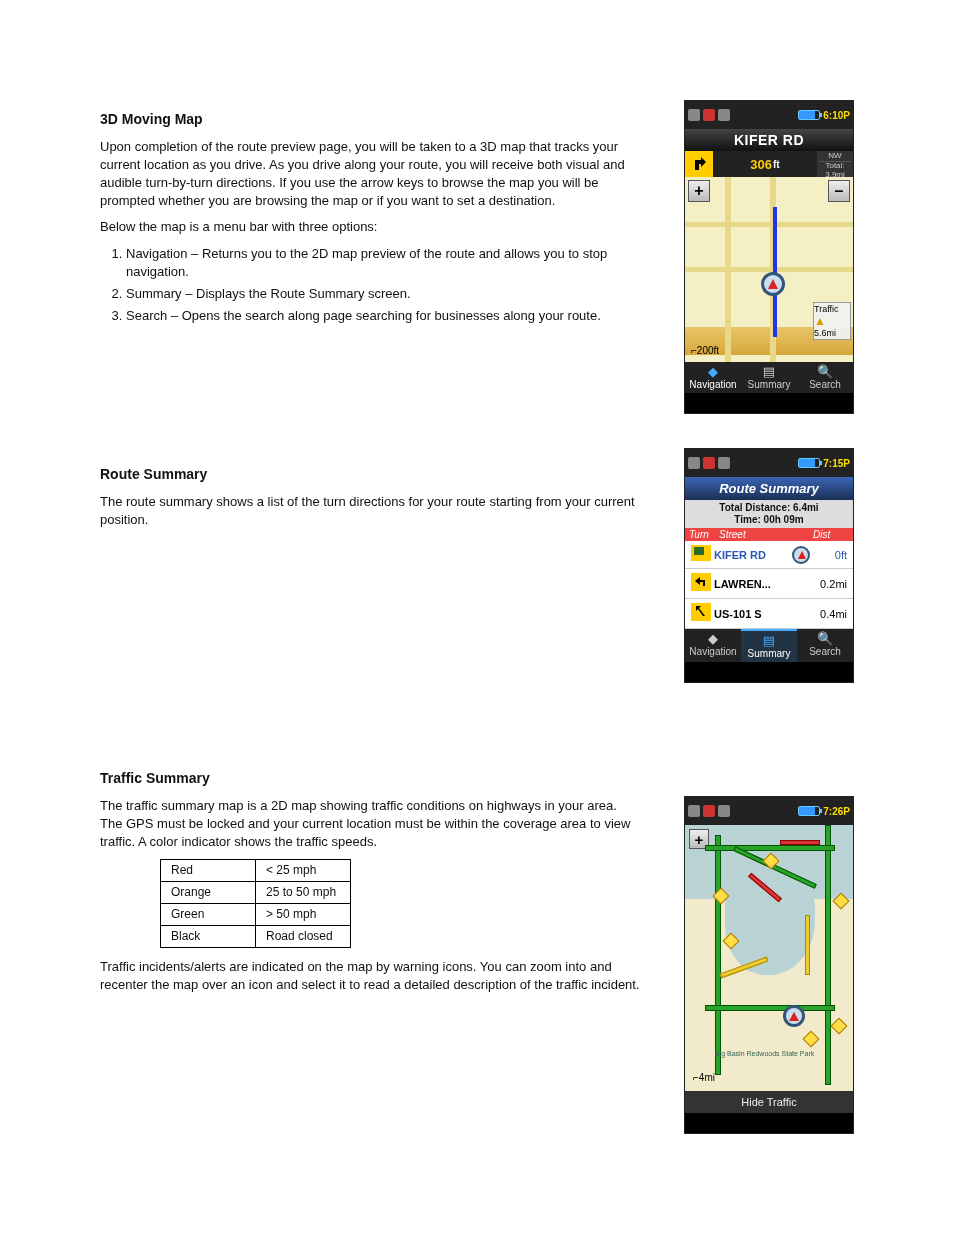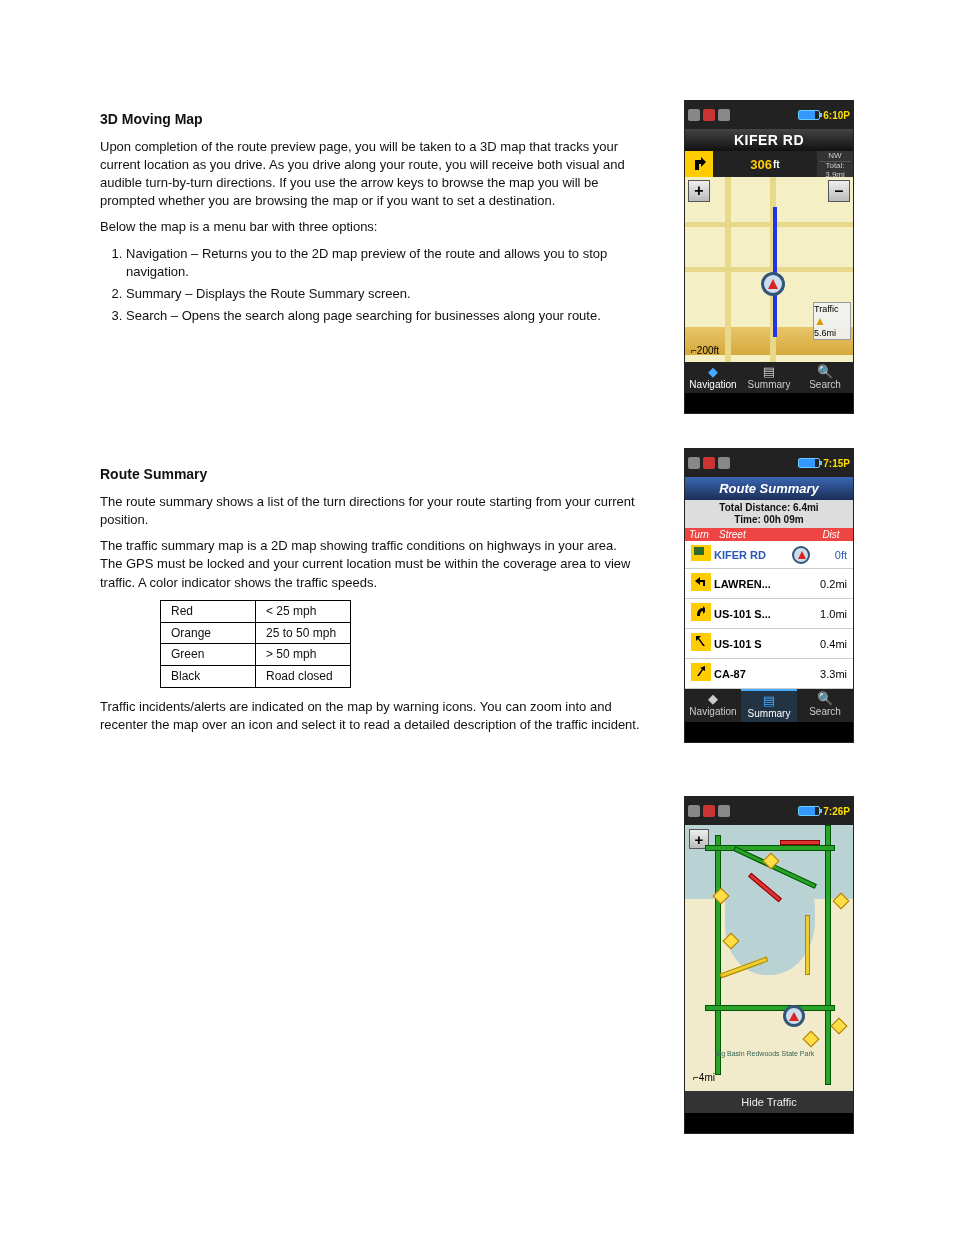--- a/index.html
+++ b/index.html
@@ -46,21 +46,21 @@
   .tabbar .tab { flex:1; text-align:center; padding:3px 0; font-size:10px; color:#ccc; }
   .tabbar .tab .ti { display:block; font-size:13px; line-height:1; margin-bottom:1px;}
   .tabbar .tab.active { color:#fff; }
   .tabbar .tab.active .ti { color:#4af; }
 
   
   #phone2 { top: 448px; }
   #phone2 .titlebar2 { background: linear-gradient(#3a66b5,#1b2f55); text-align:center; font-weight:bold; padding:4px 0; font-size:13px; font-style:italic; }
   #phone2 .summaryhdr { background:#ddd; color:#111; text-align:center; font-size:10px; font-weight:bold; padding:2px 0; line-height:1.2; }
   #phone2 .colhdr { display:flex; background:#ef4444; color:#fff; font-size:10px; font-style:italic; padding:1px 4px; }
-  #phone2 .colhdr .c1{width:30px;} #phone2 .colhdr .c2{flex:1;} #phone2 .colhdr .c3{width:36px;text-align:center;}
+  #phone2 .colhdr .c1{width:30px;} #phone2 .colhdr .c2{flex:1;} #phone2 .colhdr .c3{width:36px;text-align:left;}
   #phone2 .row { display:flex; align-items:center; background:#fff; color:#000; border-bottom:1px solid #ccc; padding:4px 3px; font-size:11px; }
   #phone2 .row .ri { width:26px; text-align:center; font-size:14px; }
   #phone2 .row .rn { flex:1; font-weight:bold; }
   #phone2 .row .rd { width:38px; text-align:right; padding-right:3px; }
   #phone2 .row.blue .rn, #phone2 .row.blue .rd { color:#2a58b4; }
   #phone2 .row .flagico { display:inline-block; width:20px; height:16px; background:#fc0; position:relative; }
   #phone2 .row .flagico::after{content:"";position:absolute;left:3px;top:2px;width:10px;height:8px;background:#2d6b2b;}
   #phone2 .row .turnico2 { display:inline-block; width:20px; height:18px; background:#fc0; position:relative; }
   #phone2 .row .arrow { position:absolute; left:4px; top:3px; width:10px; height:10px; }
   #phone2 .locdot2 { display:inline-block; width:18px;height:18px; border-radius:50%; border:2px solid #357; background:#cde; position:relative; vertical-align:middle; margin-right:2px;}
@@ -94,20 +94,21 @@
     <p>Below the map is a menu bar with three options:</p>
     <ol>
       <li>Navigation – Returns you to the 2D map preview of the route and allows you to stop navigation.</li>
       <li>Summary – Displays the Route Summary screen.</li>
       <li>Search – Opens the search along page searching for businesses along your route.</li>
     </ol>
 
     <h3 style="margin-top:140px;">Route Summary</h3>
     <p>The route summary shows a list of the turn directions for your route starting from your current position.</p>
 
+    <h3 style="margin-top:240px;">Traffic Summary</h3>
     <p>The traffic summary map is a 2D map showing traffic conditions on highways in your area. The GPS must be locked and your current location must be within the coverage area to view traffic. A color indicator shows the traffic speeds.</p>
 
     <table class="speed-table">
       <tbody>
           <tr>
         <td>Red</td>
         <td>&lt; 25 mph</td>
       </tr>
       <tr>
         <td>Orange</td>
@@ -216,38 +217,24 @@
     </div>
     <div class="row">
       <span class="ri"><span class="turnico2"><svg class="arrow">
               <path d="M10 10 L10 4 L5 4 L5 1 L0 5 L5 9 L5 6 L8 6 L8 10 Z" fill="#000"></path>
             </svg></span></span>
       <span class="rn">LAWREN...</span>
       <span class="rd">0.2mi</span>
     </div>
     <div class="row">
       <span class="ri"><span class="turnico2"><svg class="arrow">
-              <path d="M2 10 Q2 2 8 2 L8 0 L12 4 L8 8 L8 5 Q5 5 5 10 Z" fill="#000"></path>
-            </svg></span></span>
-      <span class="rn">US-101 S...</span>
-      <span class="rd">1.0mi</span>
-    </div>
-    <div class="row">
-      <span class="ri"><span class="turnico2"><svg class="arrow">
               <path d="M8 10 L3 3 L1 5 L1 0 L6 0 L4 2 L10 10 Z" fill="#000"></path>
             </svg></span></span>
       <span class="rn">US-101 S</span>
       <span class="rd">0.4mi</span>
-    </div>
-    <div class="row">
-      <span class="ri"><span class="turnico2"><svg class="arrow">
-              <path d="M2 10 L7 3 L5 2 L10 0 L10 5 L8 4 L4 10 Z" fill="#000"></path>
-            </svg></span></span>
-      <span class="rn">CA-87</span>
-      <span class="rd">3.3mi</span>
     </div>
     <div class="tabbar">
       <div class="tab"><span class="ti">◆</span><span>Navigation</span></div>
       <div class="tab active"><span class="ti">▤</span><span>Summary</span></div>
       <div class="tab"><span class="ti">🔍</span><span>Search</span></div>
     </div>
     <div class="bottom-blank"></div>
   </div>
 
   <div id="phone3" class="phone">

